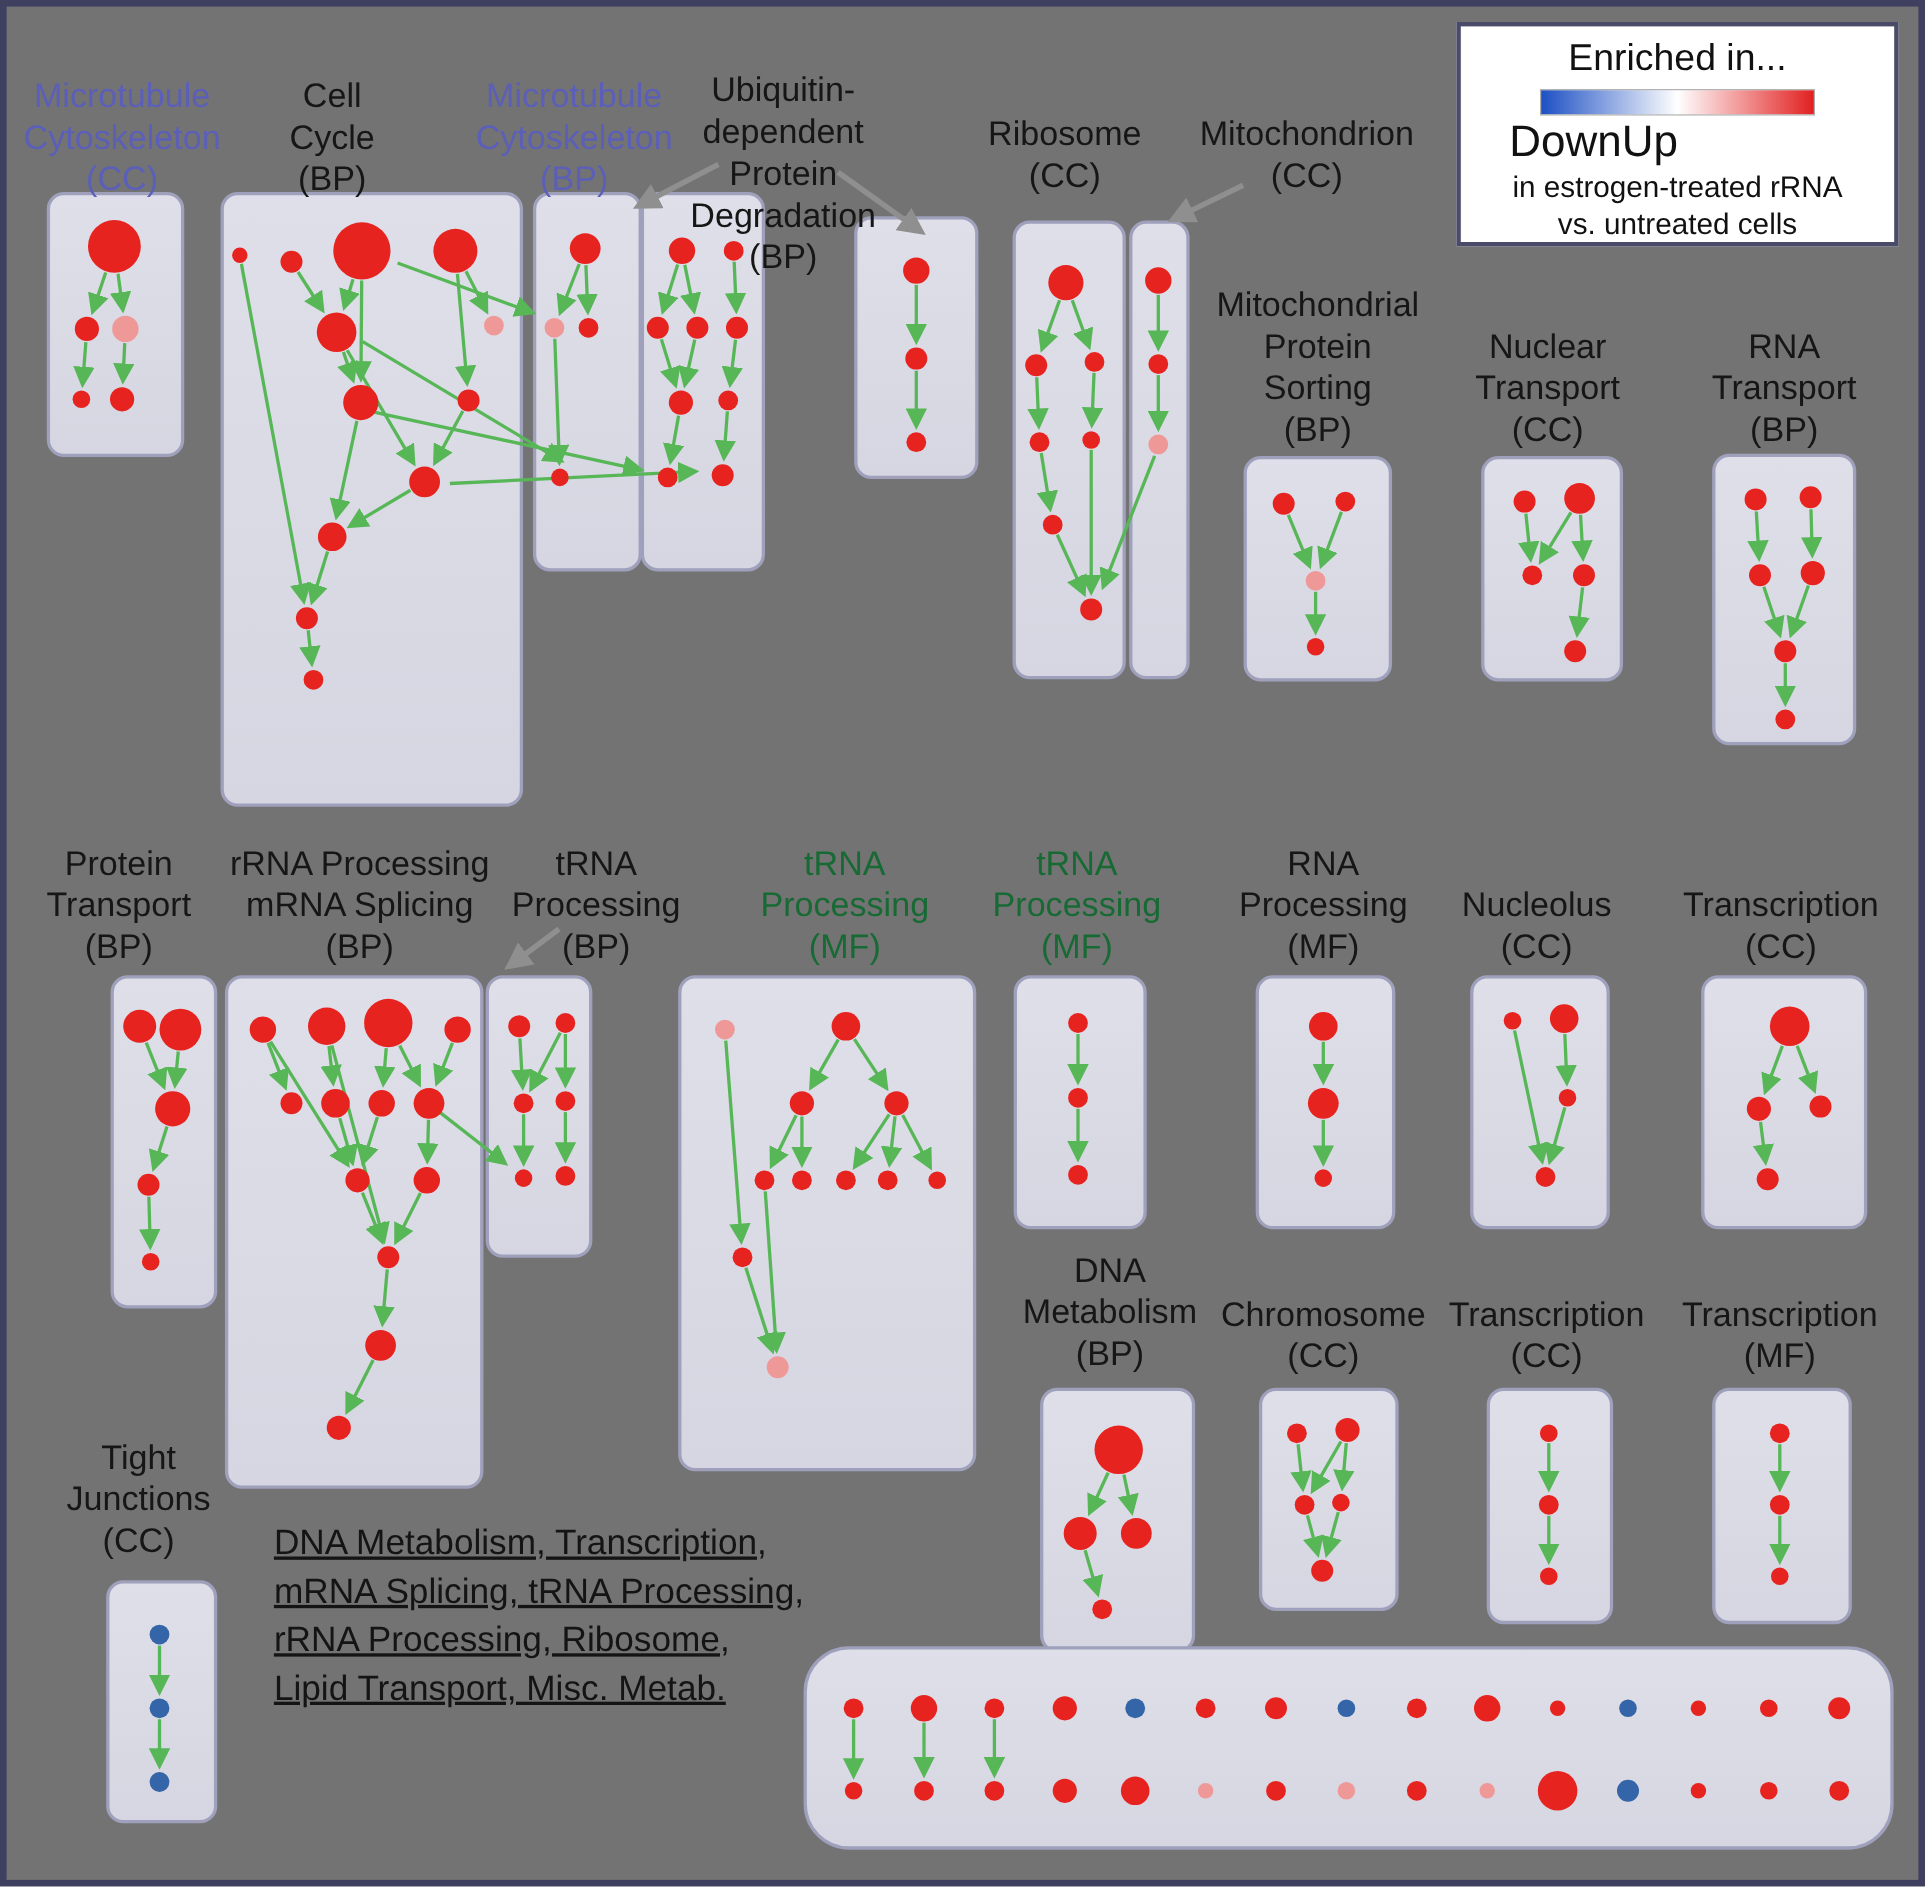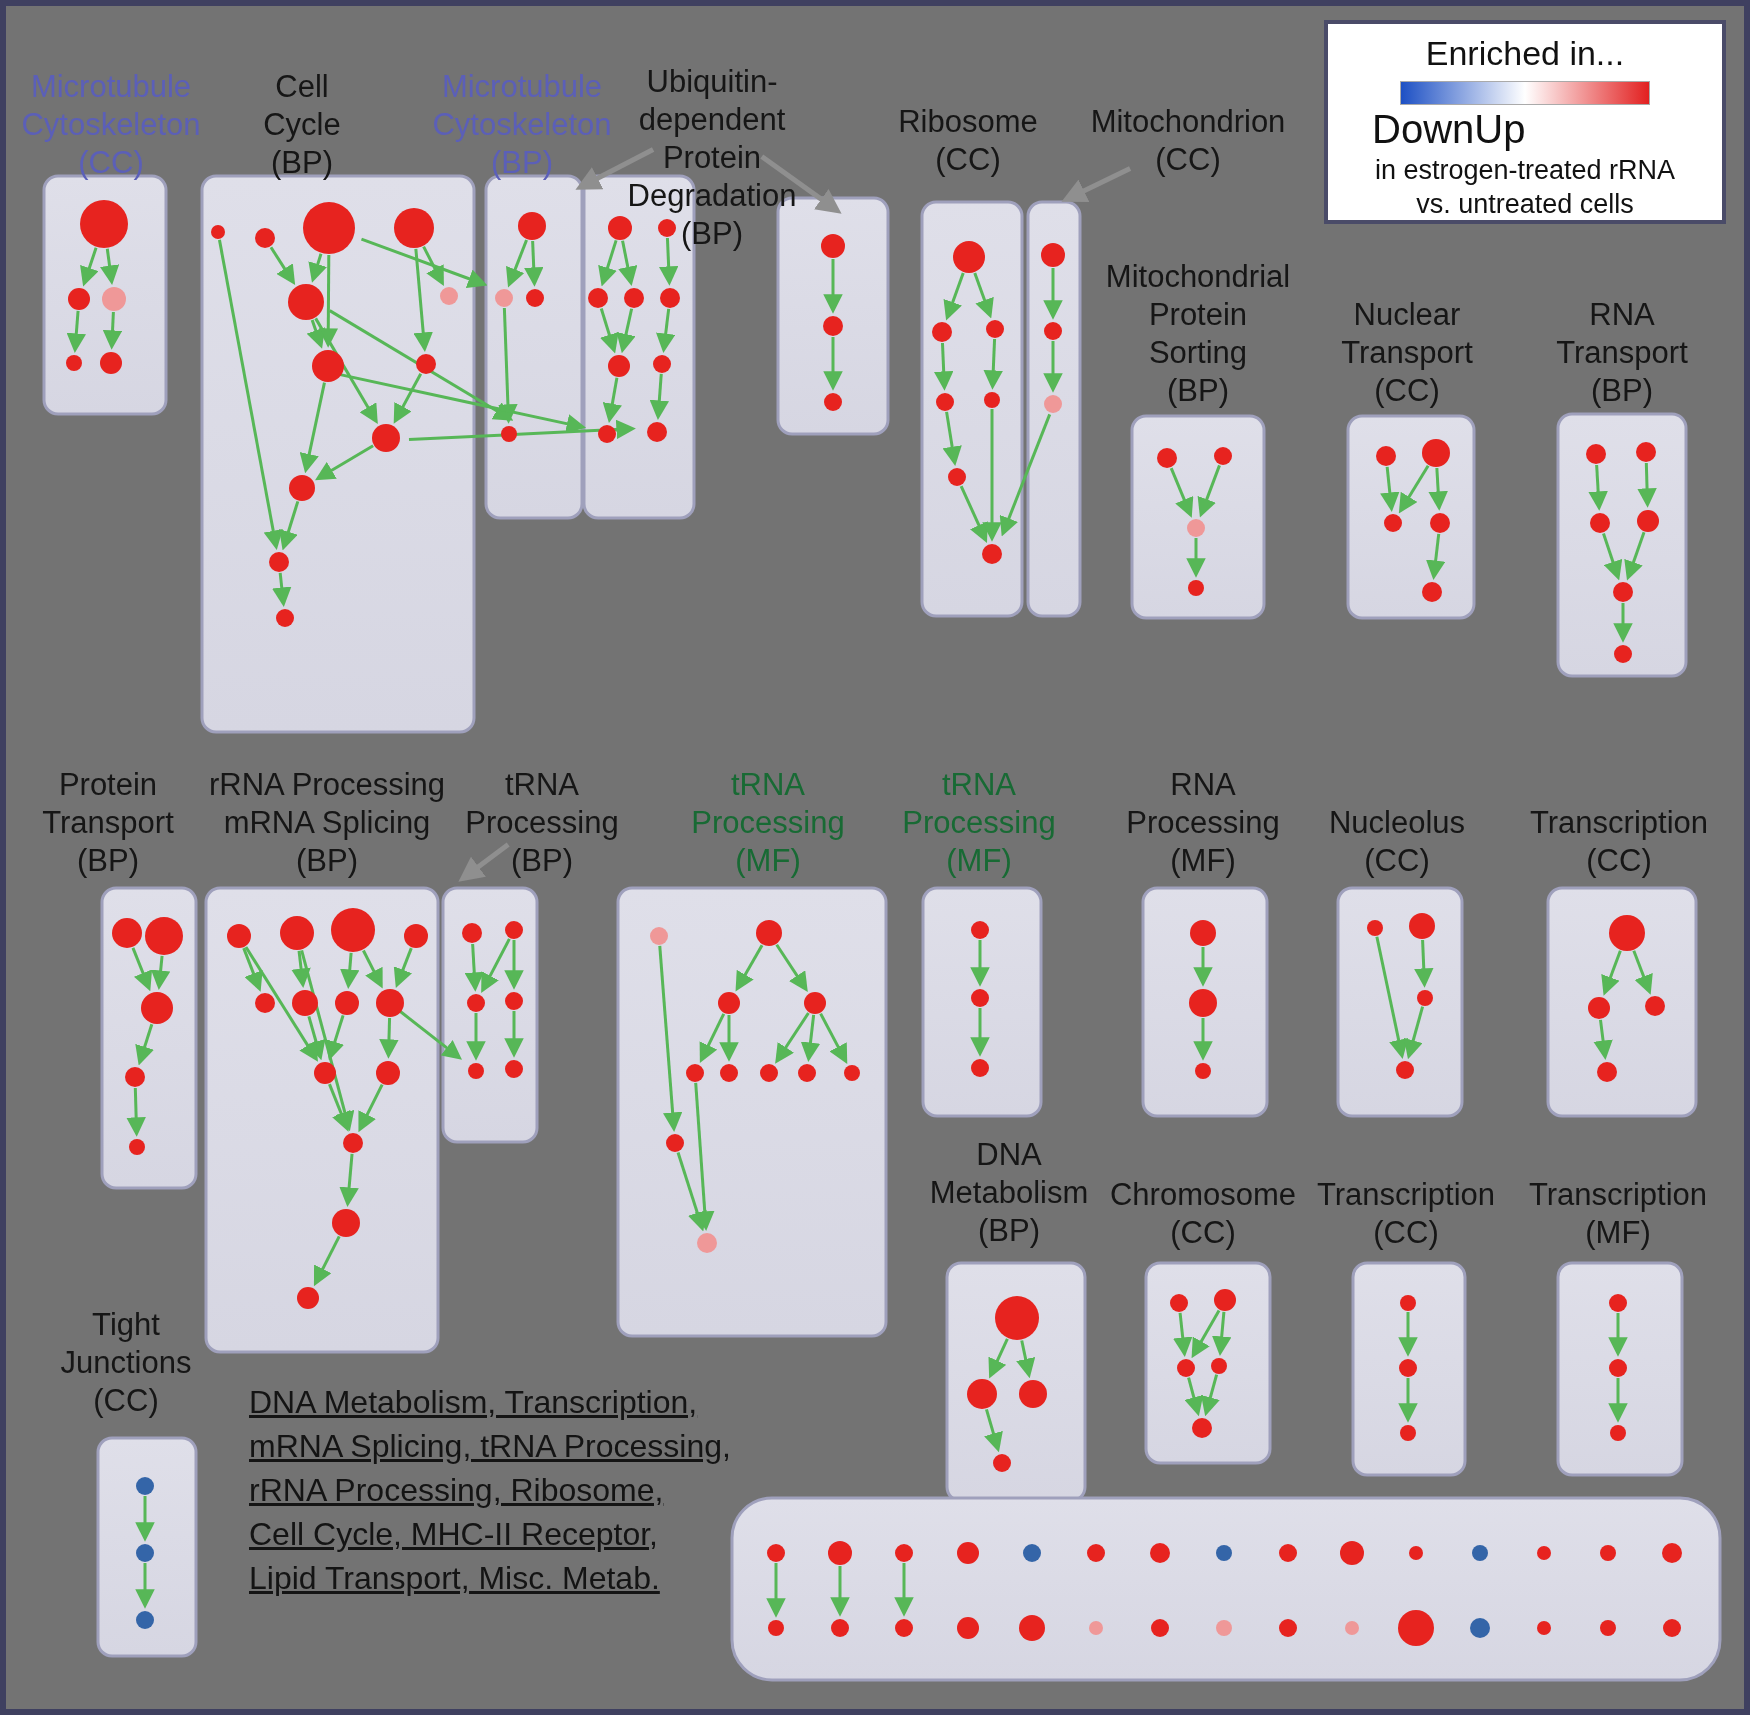--- a/index.html
+++ b/index.html
@@ -379,17 +379,16 @@
       <span>Up</span>
     </div>
     <div class="legend-sub">in estrogen-treated rRNA</div>
     <div class="legend-sub">vs. untreated cells</div>
   </div>
 
   <div class="misc-text">
     <div>DNA Metabolism, Transcription,</div>
     <div>mRNA Splicing, tRNA Processing,</div>
     <div>rRNA Processing, Ribosome,</div>
-    <div>Cell Cycle, MHC-II Receptor,</div>
     <div>Lipid Transport, Misc. Metab.</div>
   </div>
 
 </div>
 
 </body></html>

